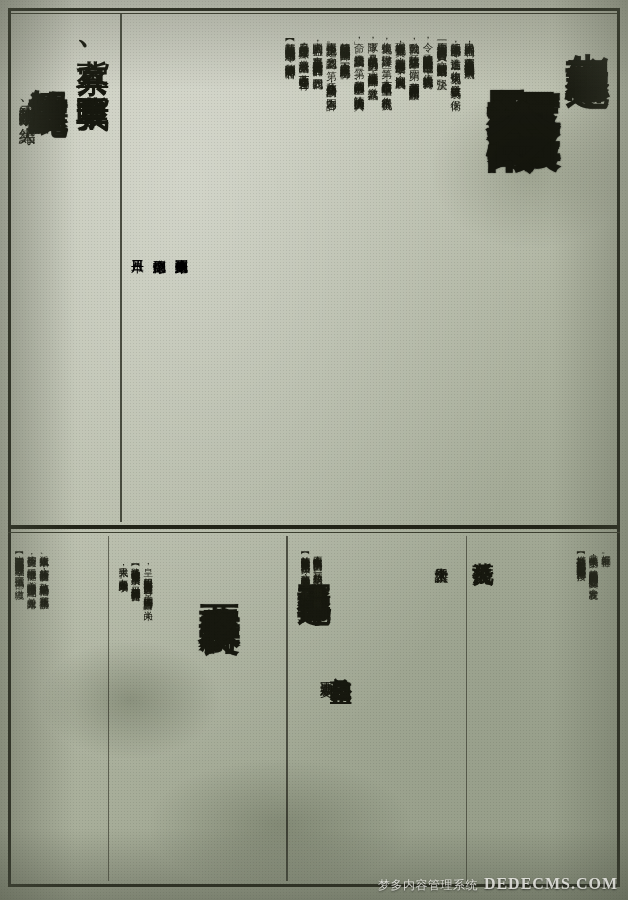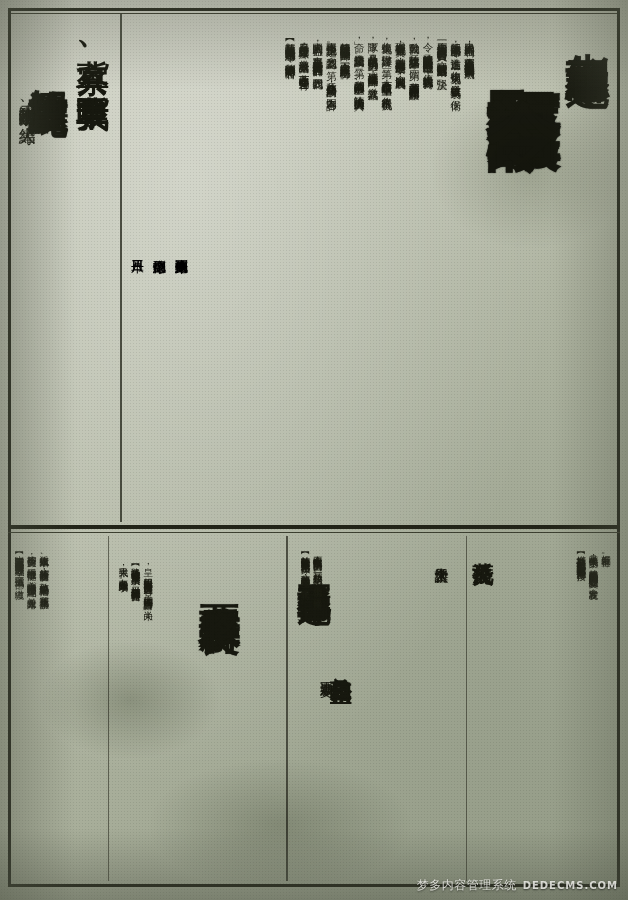--- a/index.html
+++ b/index.html
@@ -310,21 +310,21 @@
     font-family: "DejaVu Sans", sans-serif;
     font-size: 13px;
     color: rgba(245,245,240,.82);
     text-shadow: 0 1px 2px rgba(0,0,0,.55);
     letter-spacing: .5px;
     display: flex;
     align-items: baseline;
     gap: 6px;
   }
   #watermark .wm-cn { font-size: 12px; }
-  #watermark .wm-en { font-size: 10px; font-weight: bold; letter-spacing: 1px; }
+  #watermark .wm-en { font-size: 16px; font-weight: bold; letter-spacing: 1px; font-family: Liberation Serif, serif; }
 
   
   .stain {
     position: absolute;
     border-radius: 50%;
     pointer-events: none;
     mix-blend-mode: multiply;
   }
 </style>
 </head>

